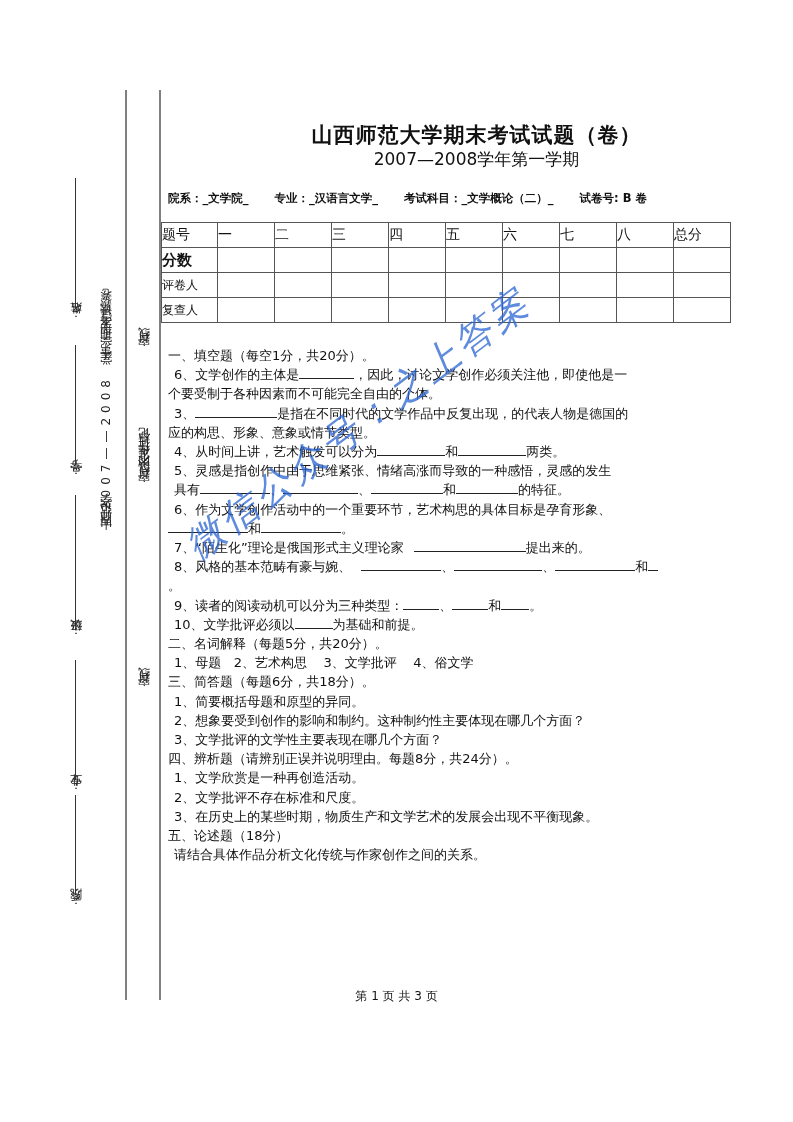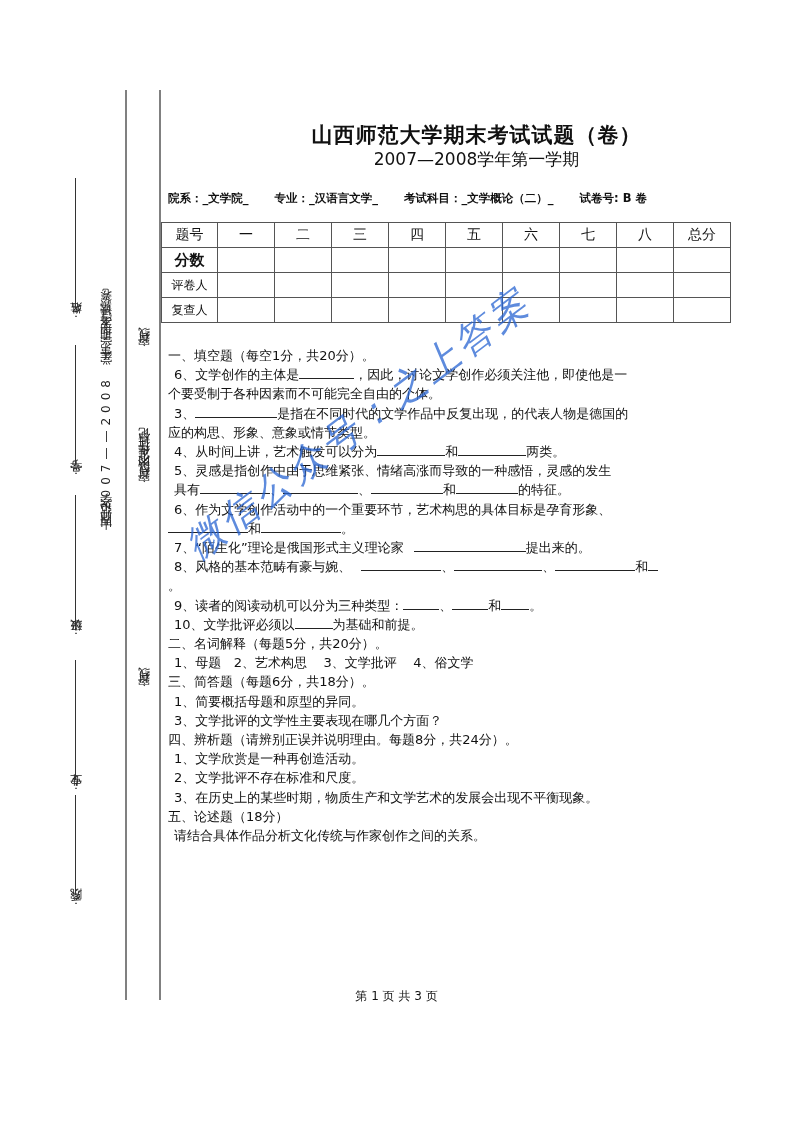--- a/index.html
+++ b/index.html
@@ -13,21 +13,21 @@
   .vcol { position: absolute; writing-mode: vertical-rl; transform: rotate(180deg); font-size: 12px; color: #222; white-space: nowrap; }
   .stud-line { display: inline-block; width: 1px; background: #333; margin-top: 4px; }
   .seal { position: absolute; left: 136px; writing-mode: vertical-rl; transform: rotate(180deg); font-size: 12px; letter-spacing: 4px; color: #222; white-space: nowrap; }
 
   .title { position: absolute; left: 160px; width: 633px; top: 121px; text-align: center; font-size: 21px; font-weight: bold; letter-spacing: 1px; }
   .subtitle { position: absolute; left: 160px; width: 633px; top: 148px; text-align: center; font-size: 17px; }
   .info { position: absolute; left: 168px; top: 191px; font-size: 11.5px; font-weight: bold; white-space: nowrap; }
   .info span { margin-right: 22px; }
 
   table.score { position: absolute; left: 161px; top: 222px; width: 570px; border-collapse: collapse; table-layout: fixed; }
-  table.score td { border: 1px solid #555; height: 24px; text-align: center; font-size: 14px; padding: 0; }
+  table.score td { border: 1px solid #555; height: 24px; font-size: 14px; padding: 0; }
   table.score td:first-child { width: 55px; }
   table.score tr:nth-child(2) td:first-child { font-weight: bold; font-size: 15px; }
   table.score tr:nth-child(3) td:first-child, table.score tr:nth-child(4) td:first-child { font-size: 12px; }
 
   .content { position: absolute; left: 168px; top: 346px; width: 570px; font-size: 13px; line-height: 19.2px; }
   .content p { margin: 0; white-space: nowrap; }
   .ind { padding-left: 6px; }
   .blank { display: inline-block; border-bottom: 1px solid #222; height: 13px; vertical-align: baseline; }
 
   .watermark { position: absolute; left: 175px; top: 530px; font-size: 38px; color: rgba(40,100,210,0.75);
@@ -151,20 +151,21 @@
 
   <p class="ind"><span>9、读者的阅读动机可以分为三种类型：</span><span class="blank" style="width:36px"></span><span>、</span><span class="blank" style="width:36px"></span><span>和</span><span class="blank" style="width:28px"></span><span>。</span></p>
 
   <p class="ind"><span>10、文学批评必须以</span><span class="blank" style="width:38px"></span><span>为基础和前提。</span></p>
 
   <p>二、名词解释（每题5分，共20分）。</p>
   <p class="ind" style="white-space:pre">1、母题   2、艺术构思    3、文学批评    4、俗文学</p>
 
   <p>三、简答题（每题6分，共18分）。</p>
   <p class="ind">1、简要概括母题和原型的异同。</p>
+  <p class="ind">2、想象要受到创作的影响和制约。这种制约性主要体现在哪几个方面？</p>
   <p class="ind">3、文学批评的文学性主要表现在哪几个方面？</p>
 
   <p>四、辨析题（请辨别正误并说明理由。每题8分，共24分）。</p>
   <p class="ind">1、文学欣赏是一种再创造活动。</p>
   <p class="ind">2、文学批评不存在标准和尺度。</p>
   <p class="ind">3、在历史上的某些时期，物质生产和文学艺术的发展会出现不平衡现象。</p>
 
   <p>五、论述题（18分）</p>
   <p class="ind">请结合具体作品分析文化传统与作家创作之间的关系。</p>
 </div>

